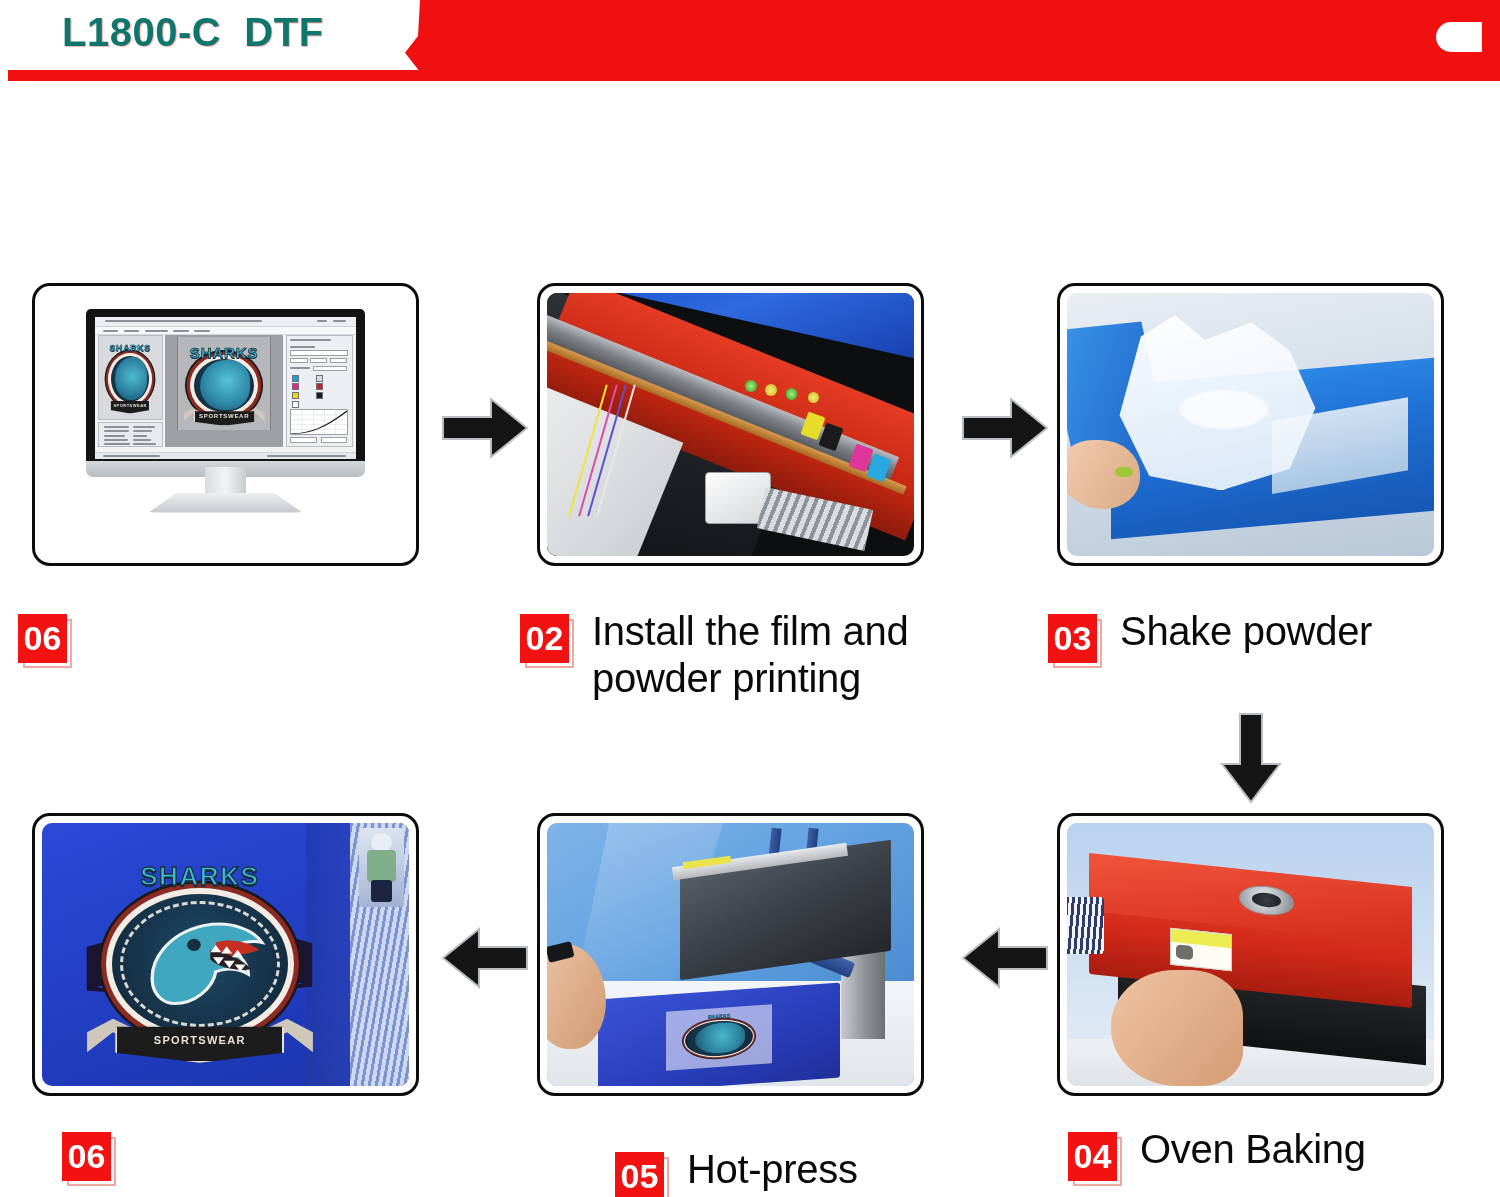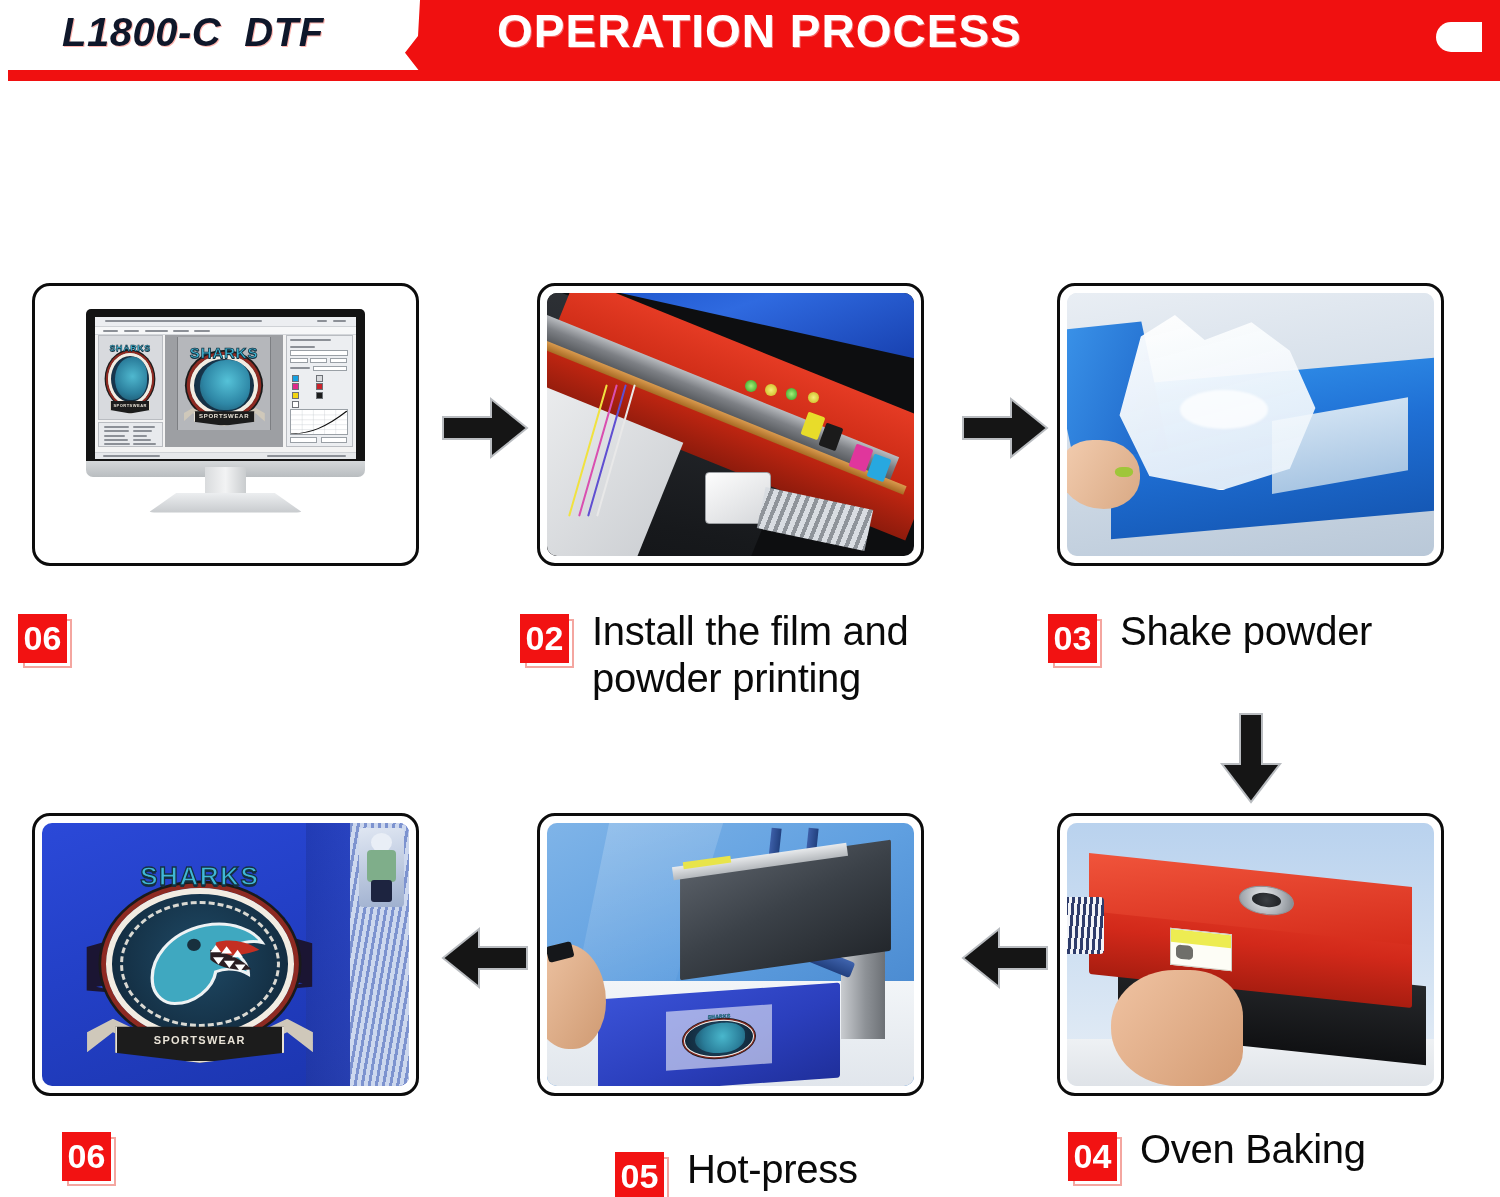--- a/index.html
+++ b/index.html
@@ -27,22 +27,22 @@
     position: absolute; left: 8px; top: 70px; width: 1492px; height: 11px;
     background: #f01010;
   }
   .banner-notch {
     position: absolute; right: 18px; top: 22px;
     width: 46px; height: 30px; background: #ffffff;
     border-radius: 16px 0 0 16px;
   }
   .model-text {
     position: absolute; left: 62px; top: 10px;
-    font-size: 40px; font-weight: bold; font-style: italic;
-    color: #0f172a; letter-spacing: 0.5px;
+    font-size: 40px; font-weight: bold; 
+    color: #0f766e; letter-spacing: 0.5px;
     text-shadow: 1px 1px 0 rgba(255,120,110,.55);
     white-space: pre;
   }
   .banner-title {
     position: absolute; left: 497px; top: 4px;
     font-size: 46px; font-weight: bold; color: #ffffff;
     letter-spacing: 1px; white-space: nowrap;
     text-shadow: 1px 1px 0 rgba(255,255,255,.35);
   }
 
@@ -381,21 +381,20 @@
 <body>
 
 <div id="page">
 
   <div class="banner">
     <div class="banner-red"></div>
     <div class="banner-white-left"></div>
     <div class="banner-underline"></div>
     <div class="banner-notch"></div>
     <div class="model-text">L1800-C  DTF</div>
-    <div class="banner-title">OPERATION PROCESS</div>
   </div>
 
   <div class="panel" id="panel-1">
     <div class="panel-inner">
       <div class="mon-bezel">
         <div class="mon-screen">
           <div class="rip-titlebar">
             <div class="tiny-line" style="left:4%;top:42%;width:60%;"></div>
             <div class="tiny-line" style="right:4%;top:42%;width:5%;"></div>
             <div class="tiny-line" style="right:11%;top:42%;width:4%;"></div>

